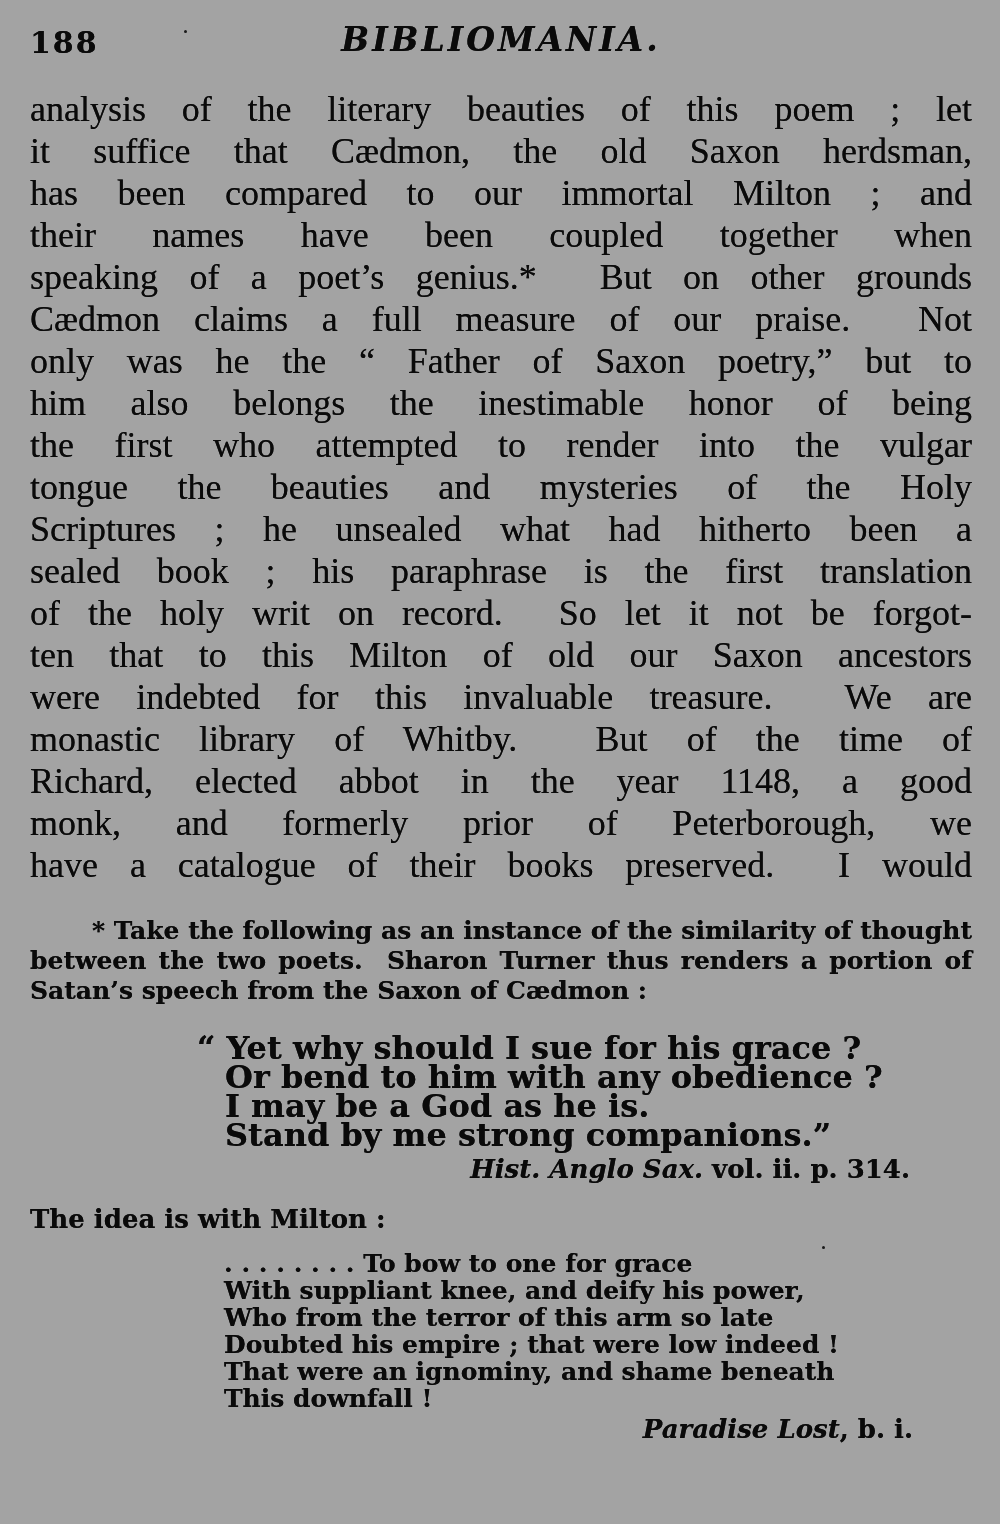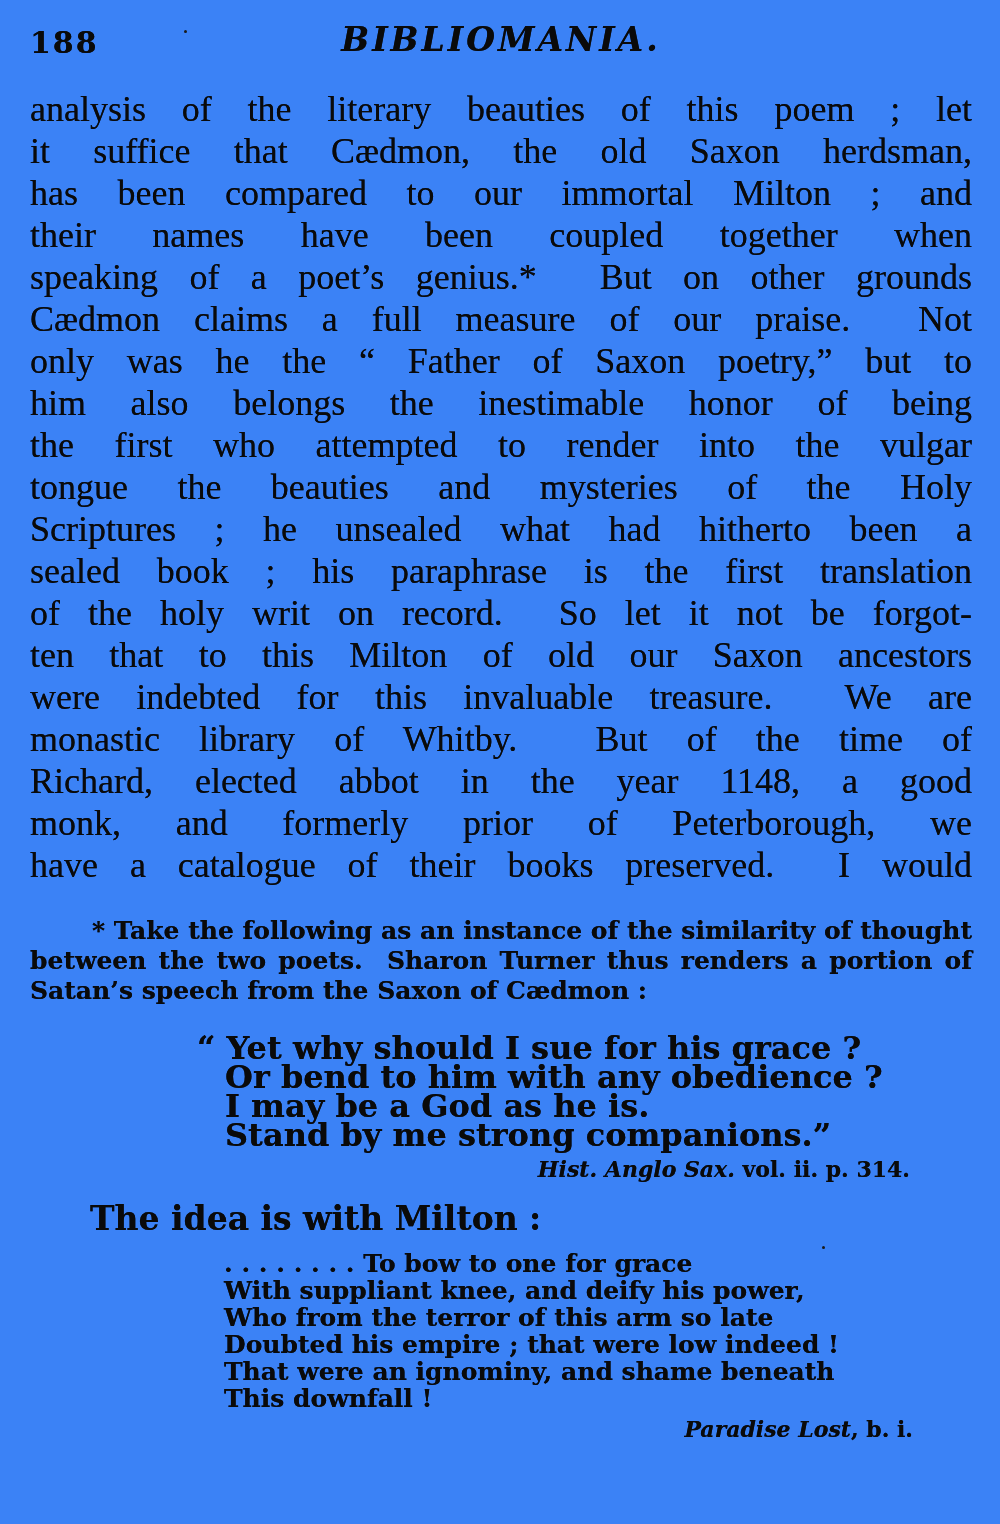--- a/index.html
+++ b/index.html
@@ -6,21 +6,21 @@
   html,body { background:#ffffff; }
   body {
     width:1000px; height:1524px;
     font-family:"Liberation Serif", serif;
     color:#0a0a0a;
     overflow:hidden;
   }
   .page {
     position:relative;
     width:1000px; height:1524px;
-    background:#3b82f6;
+    background:#a3a3a3;
     padding:20px 28px 0 30px;
     text-shadow:0 0 0.5px rgba(0,0,0,0.75);
   }
   
   .header { position:relative; height:42px; }
   .page-number {
     position:absolute; left:0; top:5px;
     font-family:"DejaVu Serif", serif;
     font-size:30px; font-weight:700; letter-spacing:2px;
   }
@@ -57,30 +57,30 @@
   }
   .verse1 .vl:not(:first-child) { padding-left:28px; }
   .verse2 {
     margin-top:16px; margin-left:194px;
     font-family:"DejaVu Serif", serif;
     font-weight:700; font-size:25px; line-height:27px;
   }
   
   .citation {
     font-family:"DejaVu Serif", serif;
-    font-weight:700; font-size:22px; line-height:30px;
+    font-weight:700; font-size:26px; line-height:30px;
     text-align:right; width:942px;
   }
   .citation .it { font-style:italic; }
   .cite1 { margin-top:4px; padding-right:62px; }
   .cite2 { margin-top:2px; padding-right:59px; }
   .interlude {
-    margin-top:20px; margin-left:60px;
+    margin-top:20px; 
     font-family:"DejaVu Serif", serif;
-    font-weight:700; font-size:33px; line-height:30px;
+    font-weight:700; font-size:26px; line-height:30px;
   }
   
   .artifact {
     position:absolute; background:#1a1a1a; border-radius:50%;
   }
   .artifact.a1 { left:184px; top:30px; width:3px; height:3px; }
   .artifact.a2 { left:822px; top:1246px; width:3px; height:3px; }
 </style>
 </head>
 <body>

